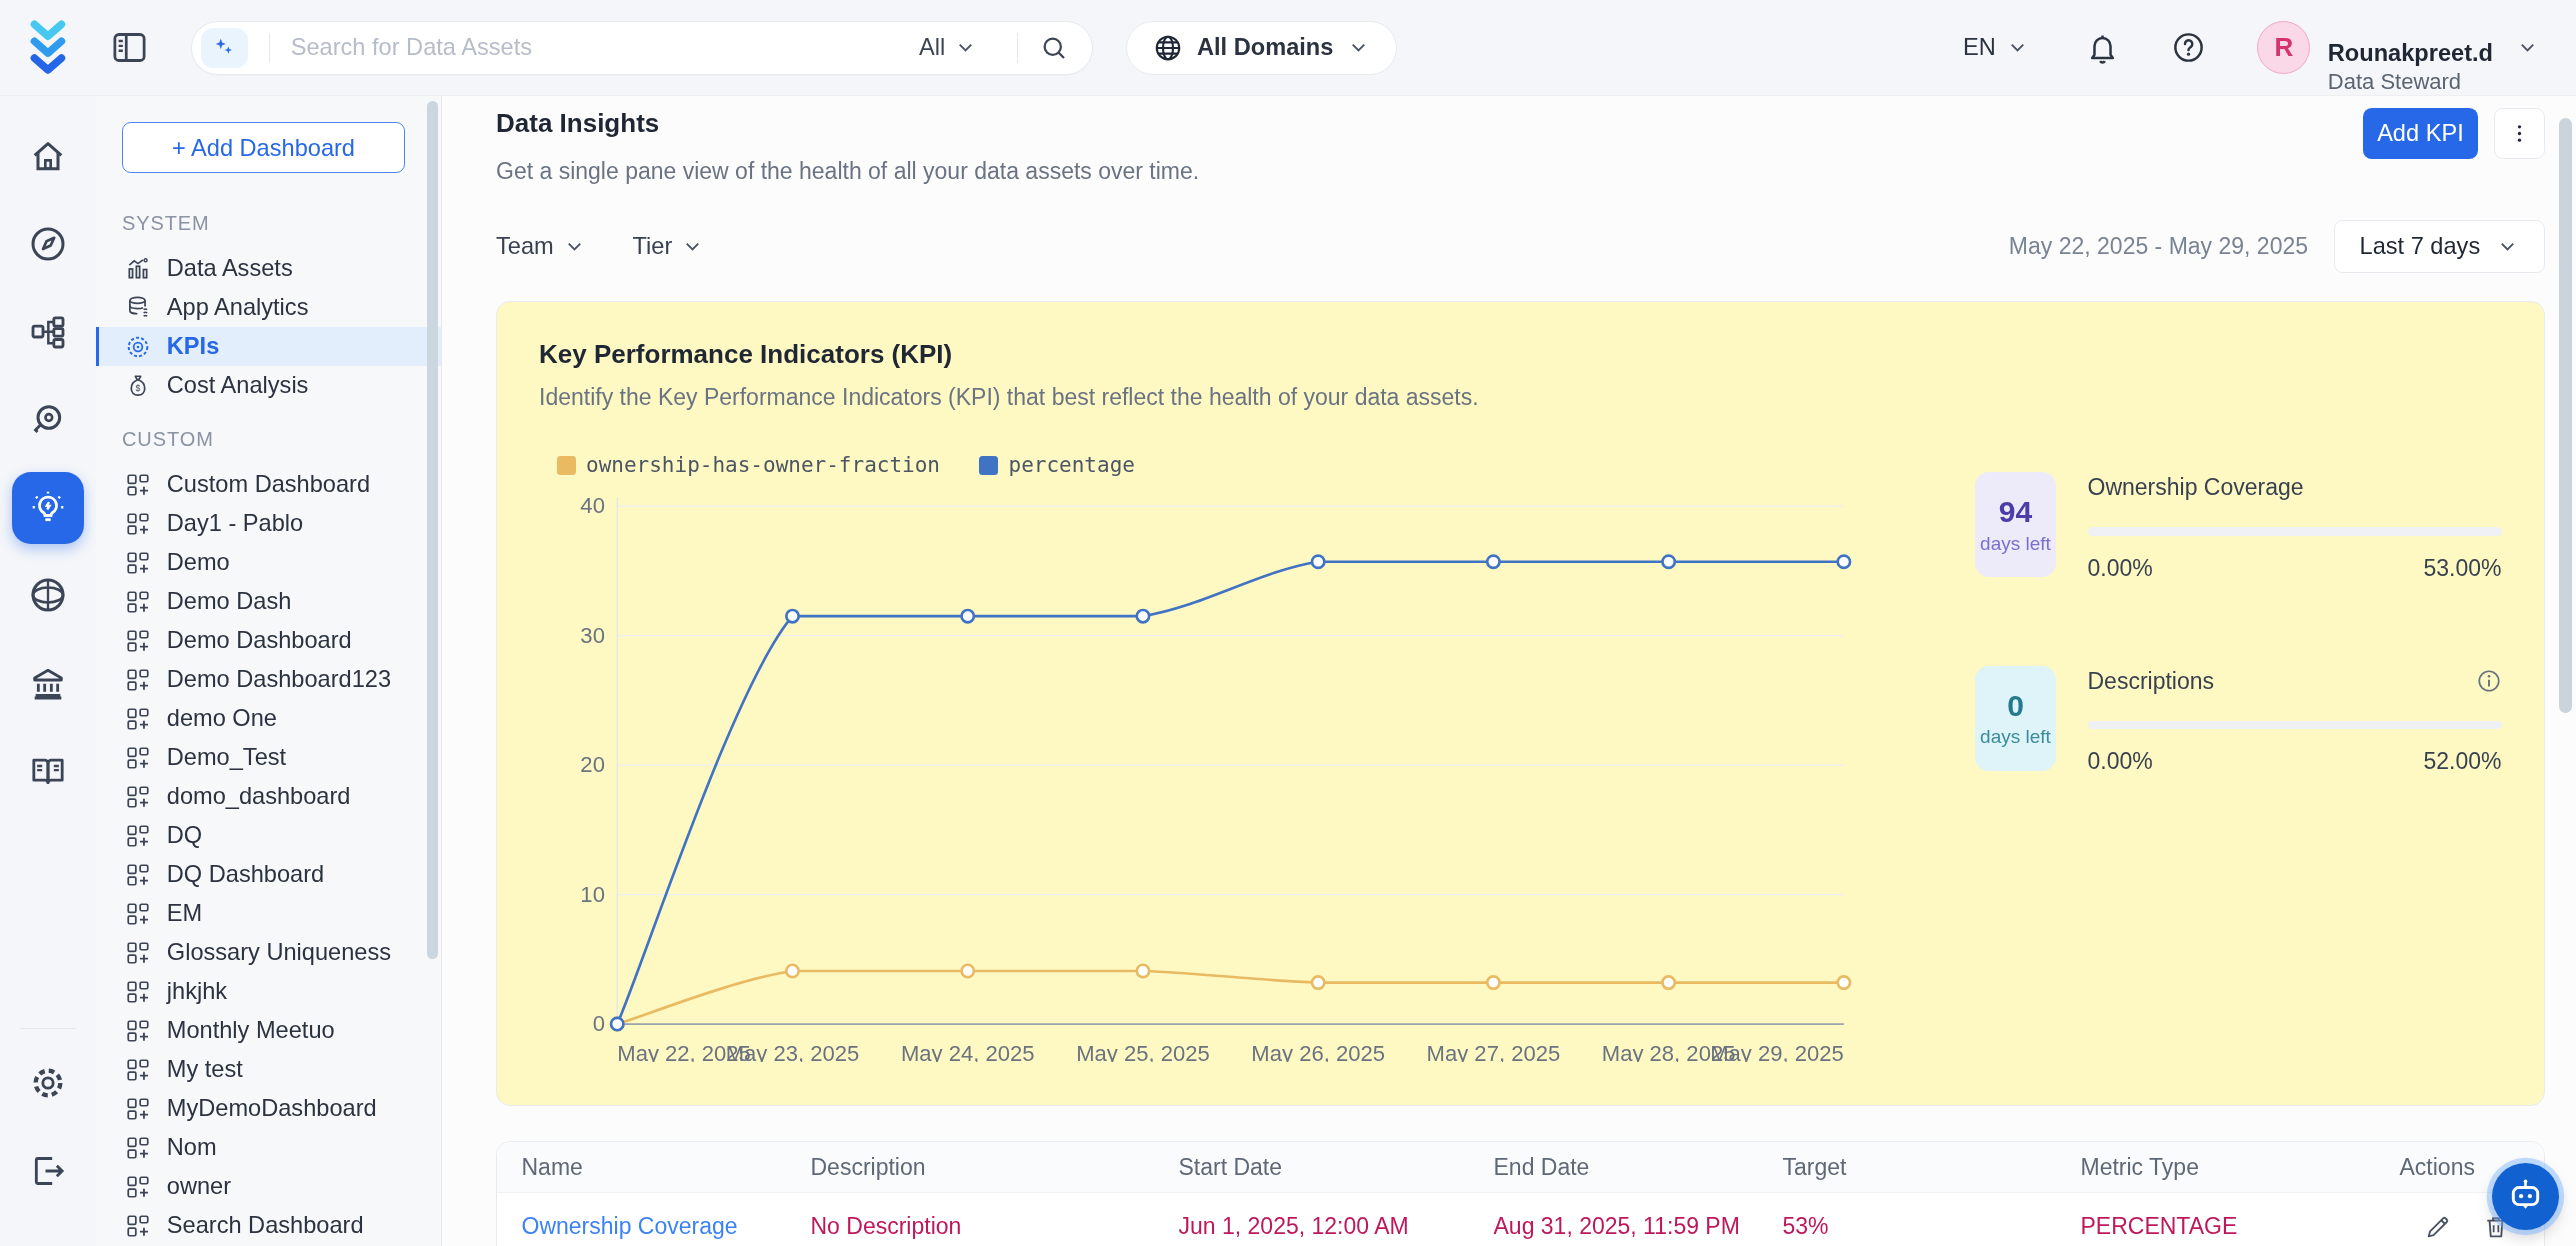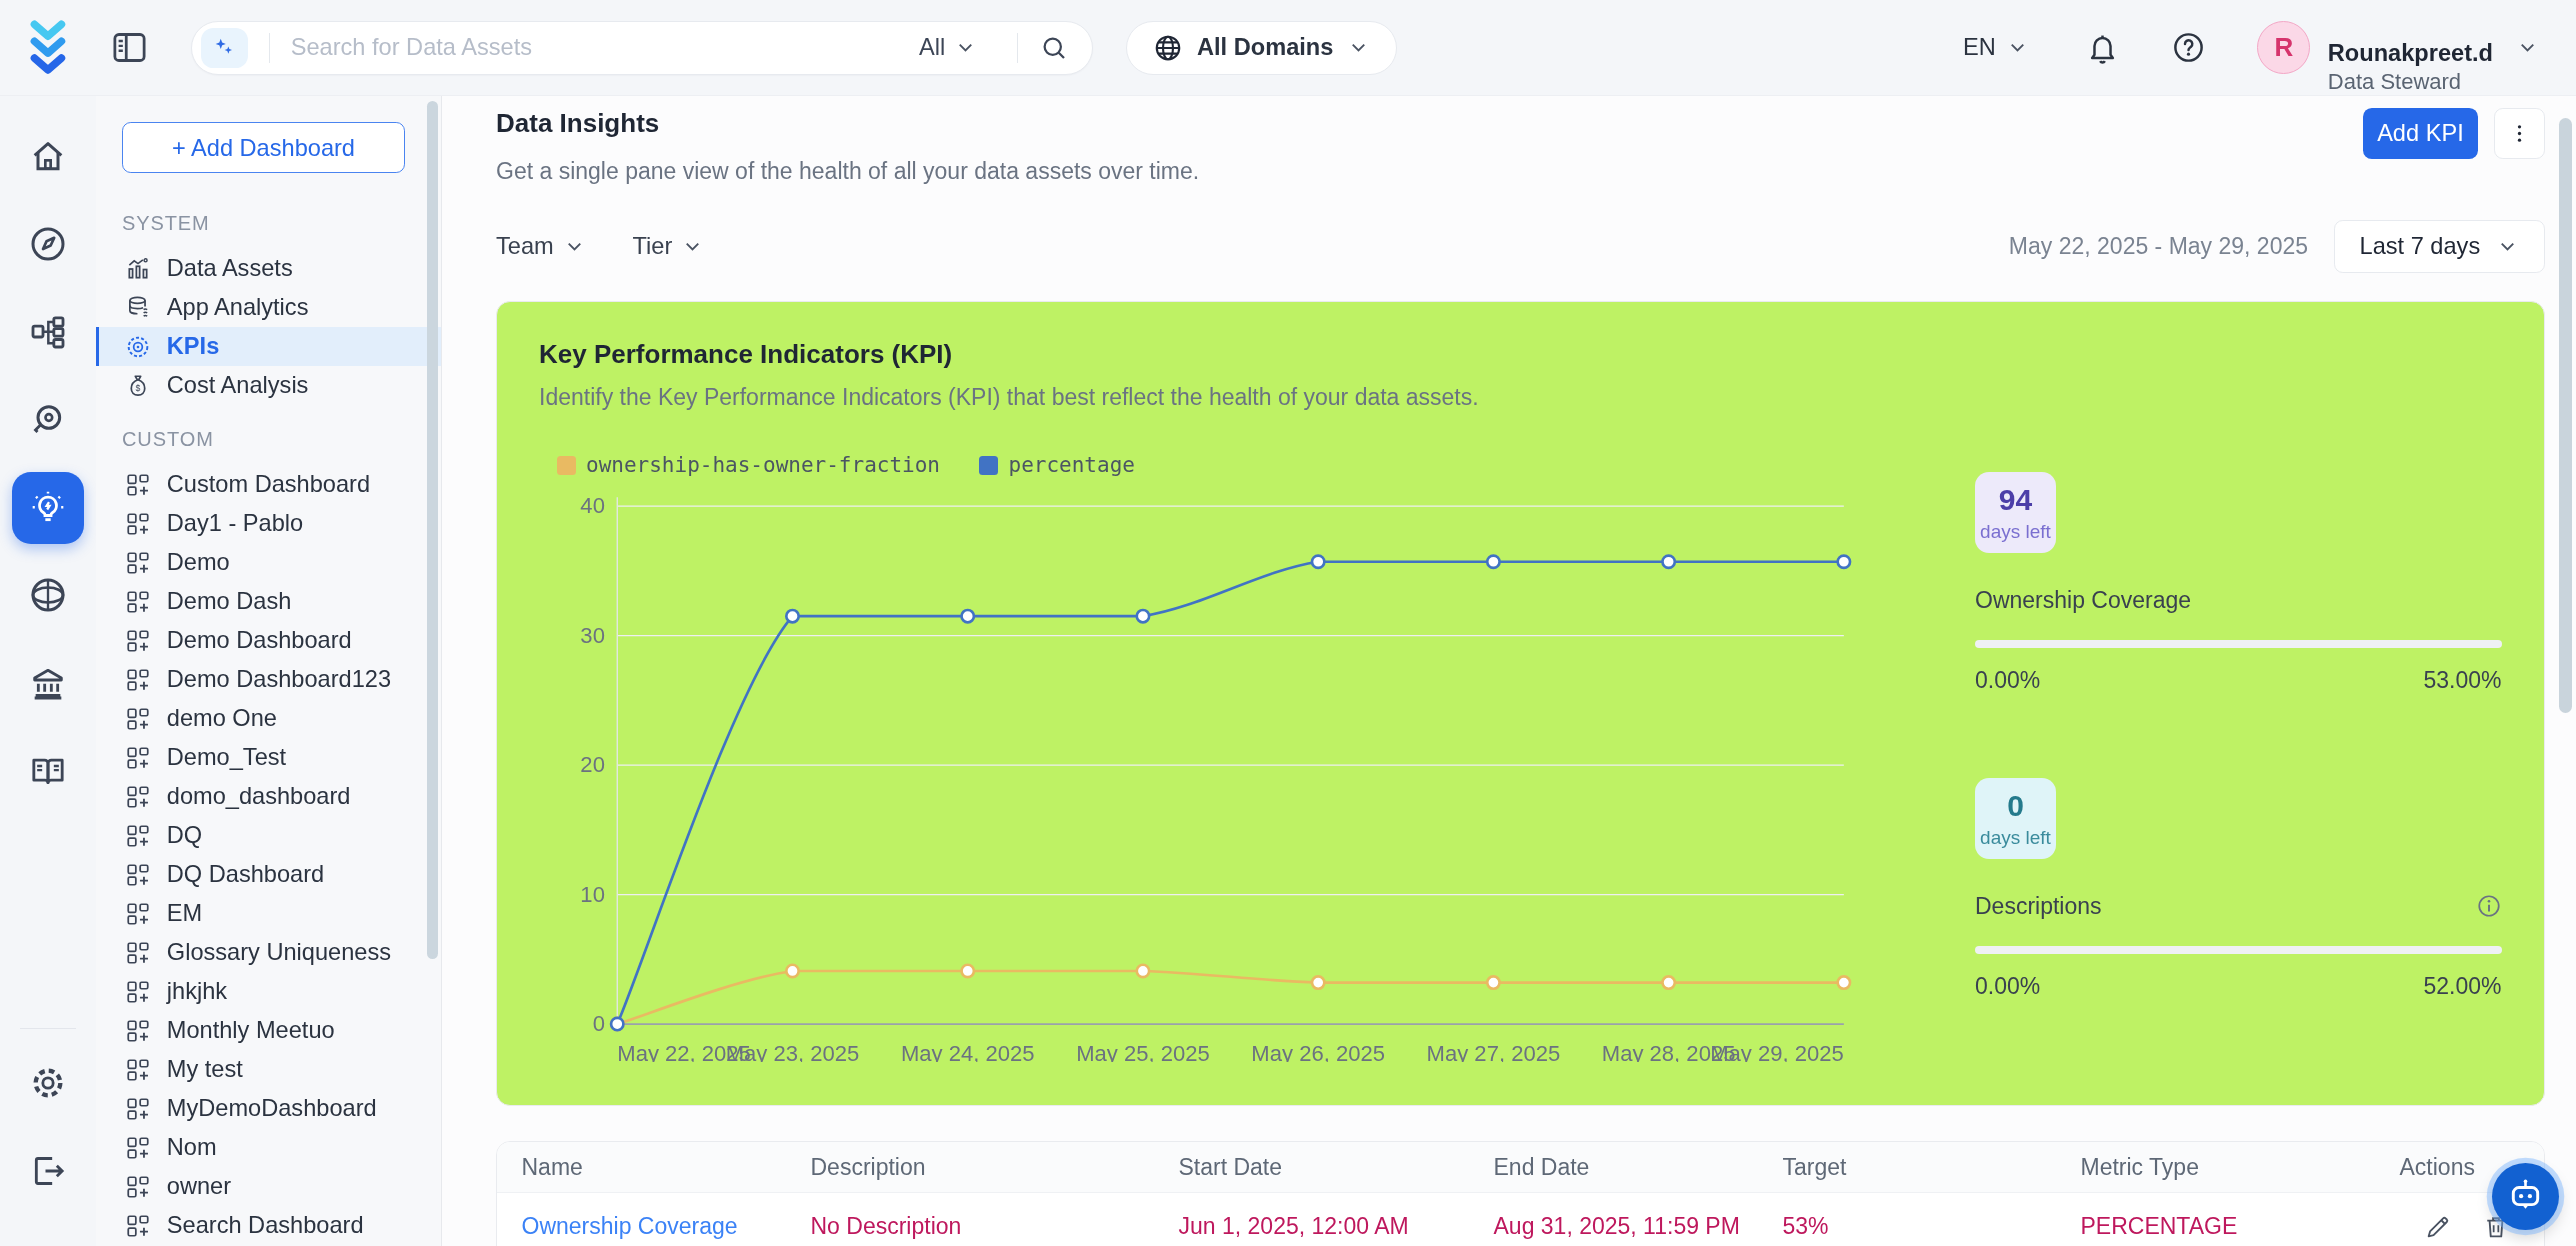--- a/index.html
+++ b/index.html
@@ -63,32 +63,32 @@
   .btn-primary { height:51px; padding:0 14px; background:#2668E8; color:#FFF; font-size:23.6px; border:none; border-radius:8.8px; cursor:pointer; }
   .btn-kebab { width:51px; height:51px; background:#FFF; border:0.9px solid #E7EAEF; border-radius:8.8px; display:flex; align-items:center; justify-content:center; cursor:pointer; color:#1F2634; }
   .filter-row { display:flex; align-items:center; margin-top:35px; }
   .filter { display:flex; align-items:center; gap:8.8px; font-size:23.6px; color:#39414F; margin-right:47px; cursor:pointer; }
   .range-info { margin-left:auto; display:flex; align-items:center; gap:26px; }
   .date-range { font-size:23px; color:#7A8391; }
   .range-pill { height:53px; padding:0 24.5px; background:#FFF; border:0.9px solid #E7EAEF; border-radius:8.8px;
     display:flex; align-items:center; gap:15.8px; font-size:23.6px; color:#1F2634; cursor:pointer; }
 
   
-  .kpi-card { margin-top:28px; background:#bef264; border:0.9px solid #E9EBEF; border-radius:14px; padding:37px 42px 26px; height:805px; }
+  .kpi-card { margin-top:28px; background:#fef9c3; border:0.9px solid #E9EBEF; border-radius:14px; padding:37px 42px 26px; height:805px; }
   .kpi-title { font-size:26px; font-weight:700; color:#1F2634; }
   .kpi-subtitle { font-size:23px; color:#6A7382; margin-top:14px; }
   .kpi-body { display:flex; margin-top:42px;gap:44px; }
   .chart-zone { width:1339px; flex:0 0 1339px; }
   .legend { display:flex; gap:39px; align-items:center; margin-left:17.5px; }
   .legend-item { display:flex; align-items:center; gap:10.5px; }
   .legend-swatch { width:19px; height:19px; border-radius:3.5px; }
   .legend-label { font-size:21px; color:#4B5563; font-family:"DejaVu Sans Mono","Liberation Mono",monospace; }
   .chart-holder { width:1339px; height:578px; margin-top:7px; }
   .summaries { flex:1; padding-left:53px; display:flex; flex-direction:column; gap:84px; margin-top:19px; }
-  .summary { display:flex; gap:31.5px;flex-direction:column; }
+  .summary { display:flex; gap:31.5px; }
   .days-badge { width:81px; height:105px; border-radius:14px; display:flex; flex-direction:column; align-items:center; justify-content:center; flex:0 0 81px; }
   .days-badge.purple { background:#EDEAFA; } .days-badge.purple .dv { color:#4C3EA8; } .days-badge.purple .dl { color:#7A6FD0; }
   .days-badge.teal { background:#DFF4F8; } .days-badge.teal .dv { color:#247A8C; } .days-badge.teal .dl { color:#3A8B9C; }
   .dv { font-size:30px; font-weight:700; }
   .dl { font-size:19px; margin-top:3.5px; }
   .summary-main { flex:1; padding-top:1.8px; }
   .summary-head { display:flex; align-items:center; }
   .summary-title { font-size:23px; color:#39414F; }
   .info-icon { margin-left:auto; width:26px; height:26px; color:#6A7382; cursor:pointer; }
   .progress-track { height:8.8px; background:#EFF1F4; border-radius:4.4px; margin-top:26px; }

